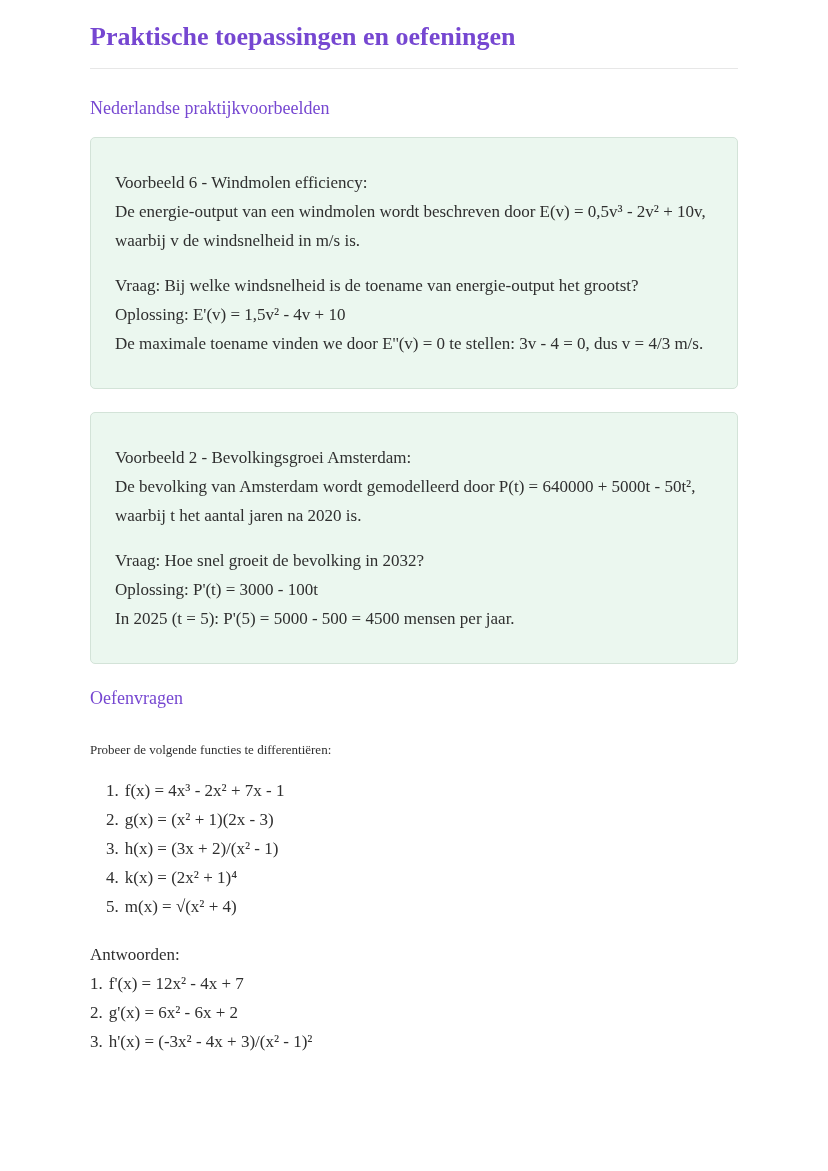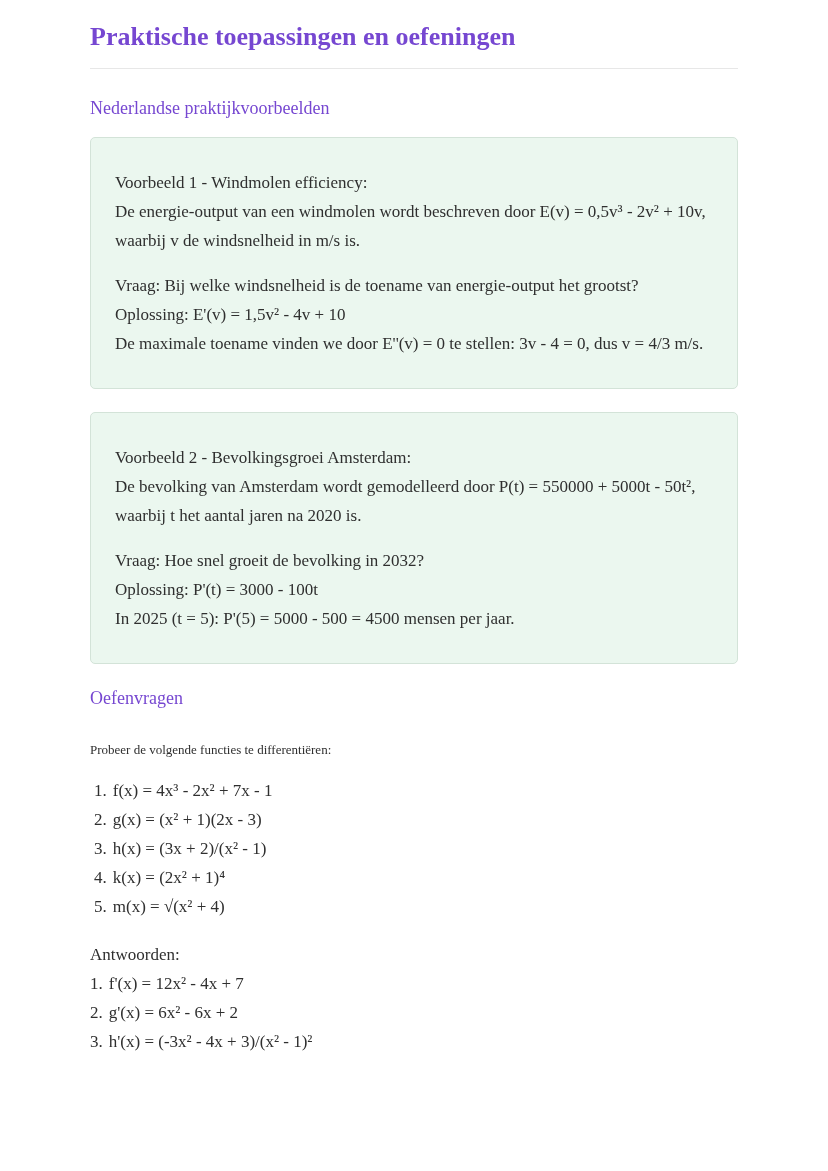--- a/index.html
+++ b/index.html
@@ -58,21 +58,21 @@
   }
   .body-para {
     margin: 33px 0 0 0;
     font-size: 13px;
     line-height: 29px;
   }
   .exercises-heading-gap {
     margin-top: 34px;
   }
   .olist {
-    margin: 12px 0 0 4px;
+    margin: 12px 0 0 16px;
   }
   .olist .li {
     font-size: 17px;
     line-height: 29px;
   }
   .num {
     margin-right: 6px;
   }
   .answers-block {
     margin-top: 19px;
@@ -88,35 +88,35 @@
 
 <div class="content">
 
   <h1 class="page-title">Praktische toepassingen en oefeningen</h1>
   <hr class="title-divider">
 
   <h2 class="section-heading">Nederlandse praktijkvoorbeelden</h2>
 
   <div class="callout">
     <div class="para">
-      <div class="line">Voorbeeld 1 - Windmolen efficiency:</div>
+      <div class="line">Voorbeeld 6 - Windmolen efficiency:</div>
       <div class="line">De energie-output van een windmolen wordt beschreven door E(v) = 0,5v³ - 2v² + 10v,</div>
       <div class="line">waarbij v de windsnelheid in m/s is.</div>
     </div>
     <div class="para">
       <div class="line">Vraag: Bij welke windsnelheid is de toename van energie-output het grootst?</div>
       <div class="line">Oplossing: E'(v) = 1,5v² - 4v + 10</div>
       <div class="line">De maximale toename vinden we door E''(v) = 0 te stellen: 3v - 4 = 0, dus v = 4/3 m/s.</div>
     </div>
   </div>
 
   <div class="callout">
     <div class="para">
       <div class="line">Voorbeeld 2 - Bevolkingsgroei Amsterdam:</div>
-      <div class="line">De bevolking van Amsterdam wordt gemodelleerd door P(t) = 550000 + 5000t - 50t²,</div>
+      <div class="line">De bevolking van Amsterdam wordt gemodelleerd door P(t) = 640000 + 5000t - 50t²,</div>
       <div class="line">waarbij t het aantal jaren na 2020 is.</div>
     </div>
     <div class="para">
       <div class="line">Vraag: Hoe snel groeit de bevolking in 2032?</div>
       <div class="line">Oplossing: P'(t) = 3000 - 100t</div>
       <div class="line">In 2025 (t = 5): P'(5) = 5000 - 500 = 4500 mensen per jaar.</div>
     </div>
   </div>
 
   <h2 class="section-heading exercises-heading-gap">Oefenvragen</h2>

